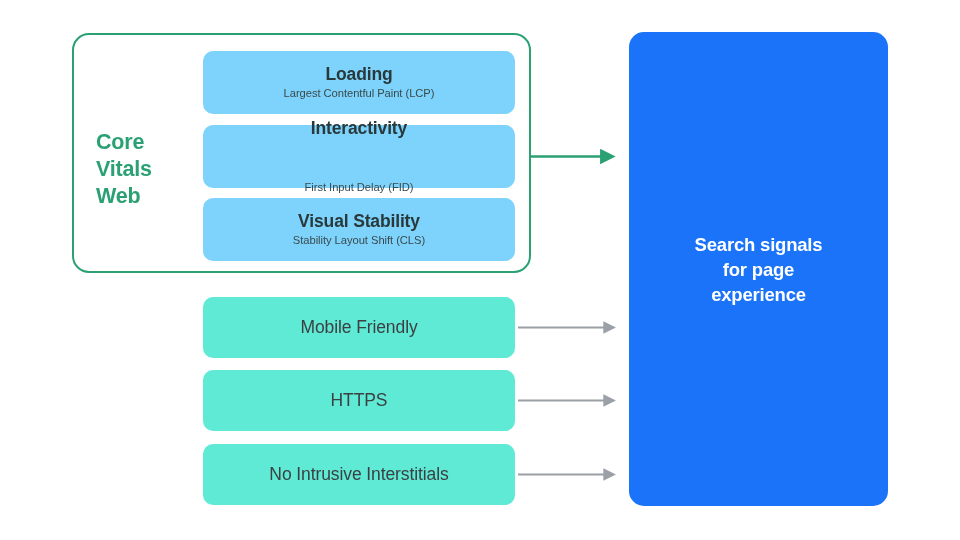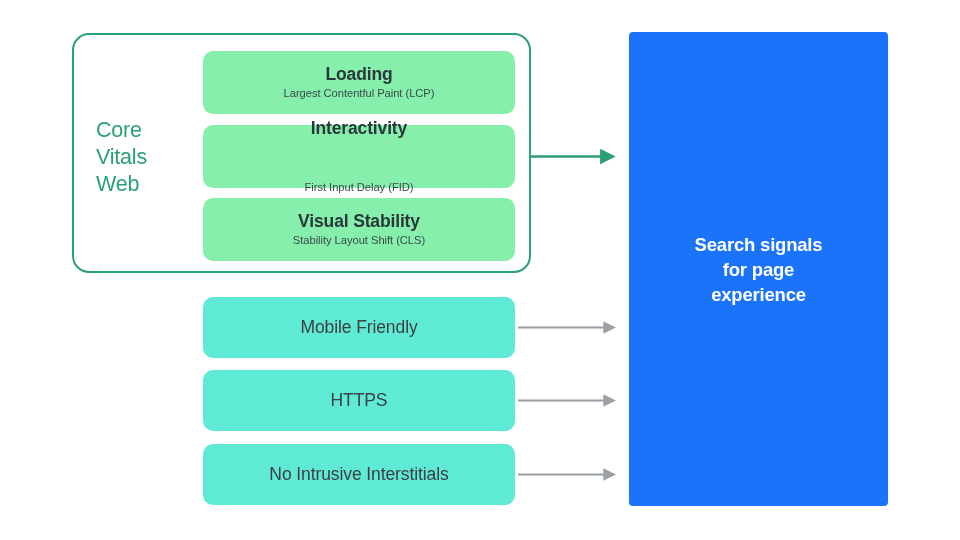--- a/index.html
+++ b/index.html
@@ -28,38 +28,38 @@
     width: 459px;
     height: 240px;
     box-sizing: border-box;
     border: 2.4px solid #2BA173;
     border-radius: 17px;
     background: transparent;
   }
   .cwv-label {
     position: absolute;
     left: 96px;
-    top: 117px;
+    top: 129px;
     width: 96px;
     color: #2BA173;
     font-size: 21.5px;
-    font-weight: normal;
+    font-weight: bold;
     line-height: 27px;
     letter-spacing: -0.2px;
     text-align: left;
   }
   .cwv-label span { display: block; }
 
   
   .vital-card {
     position: absolute;
     left: 203px;
     width: 312px;
     height: 63px;
-    background: #86efac;
+    background: #7dd3fc;
     border-radius: 10px;
     display: flex;
     flex-direction: column;
     align-items: center;
     justify-content: center;
   }
   .vital-card.c0 { top: 51px; }
   .vital-card.c1 { top: 125px; gap: 40px; }
   .vital-card.c2 { top: 198px; }
   .vital-title {
@@ -101,21 +101,21 @@
   }
 
   
   .blue-panel {
     position: absolute;
     left: 629px;
     top: 32px;
     width: 259px;
     height: 474px;
     background: #1A73F8;
-    border-radius: 4px;
+    border-radius: 15px;
     display: flex;
     align-items: center;
     justify-content: center;
   }
   .blue-text {
     color: #ffffff;
     font-size: 18.5px;
     font-weight: bold;
     line-height: 25px;
     text-align: center;

